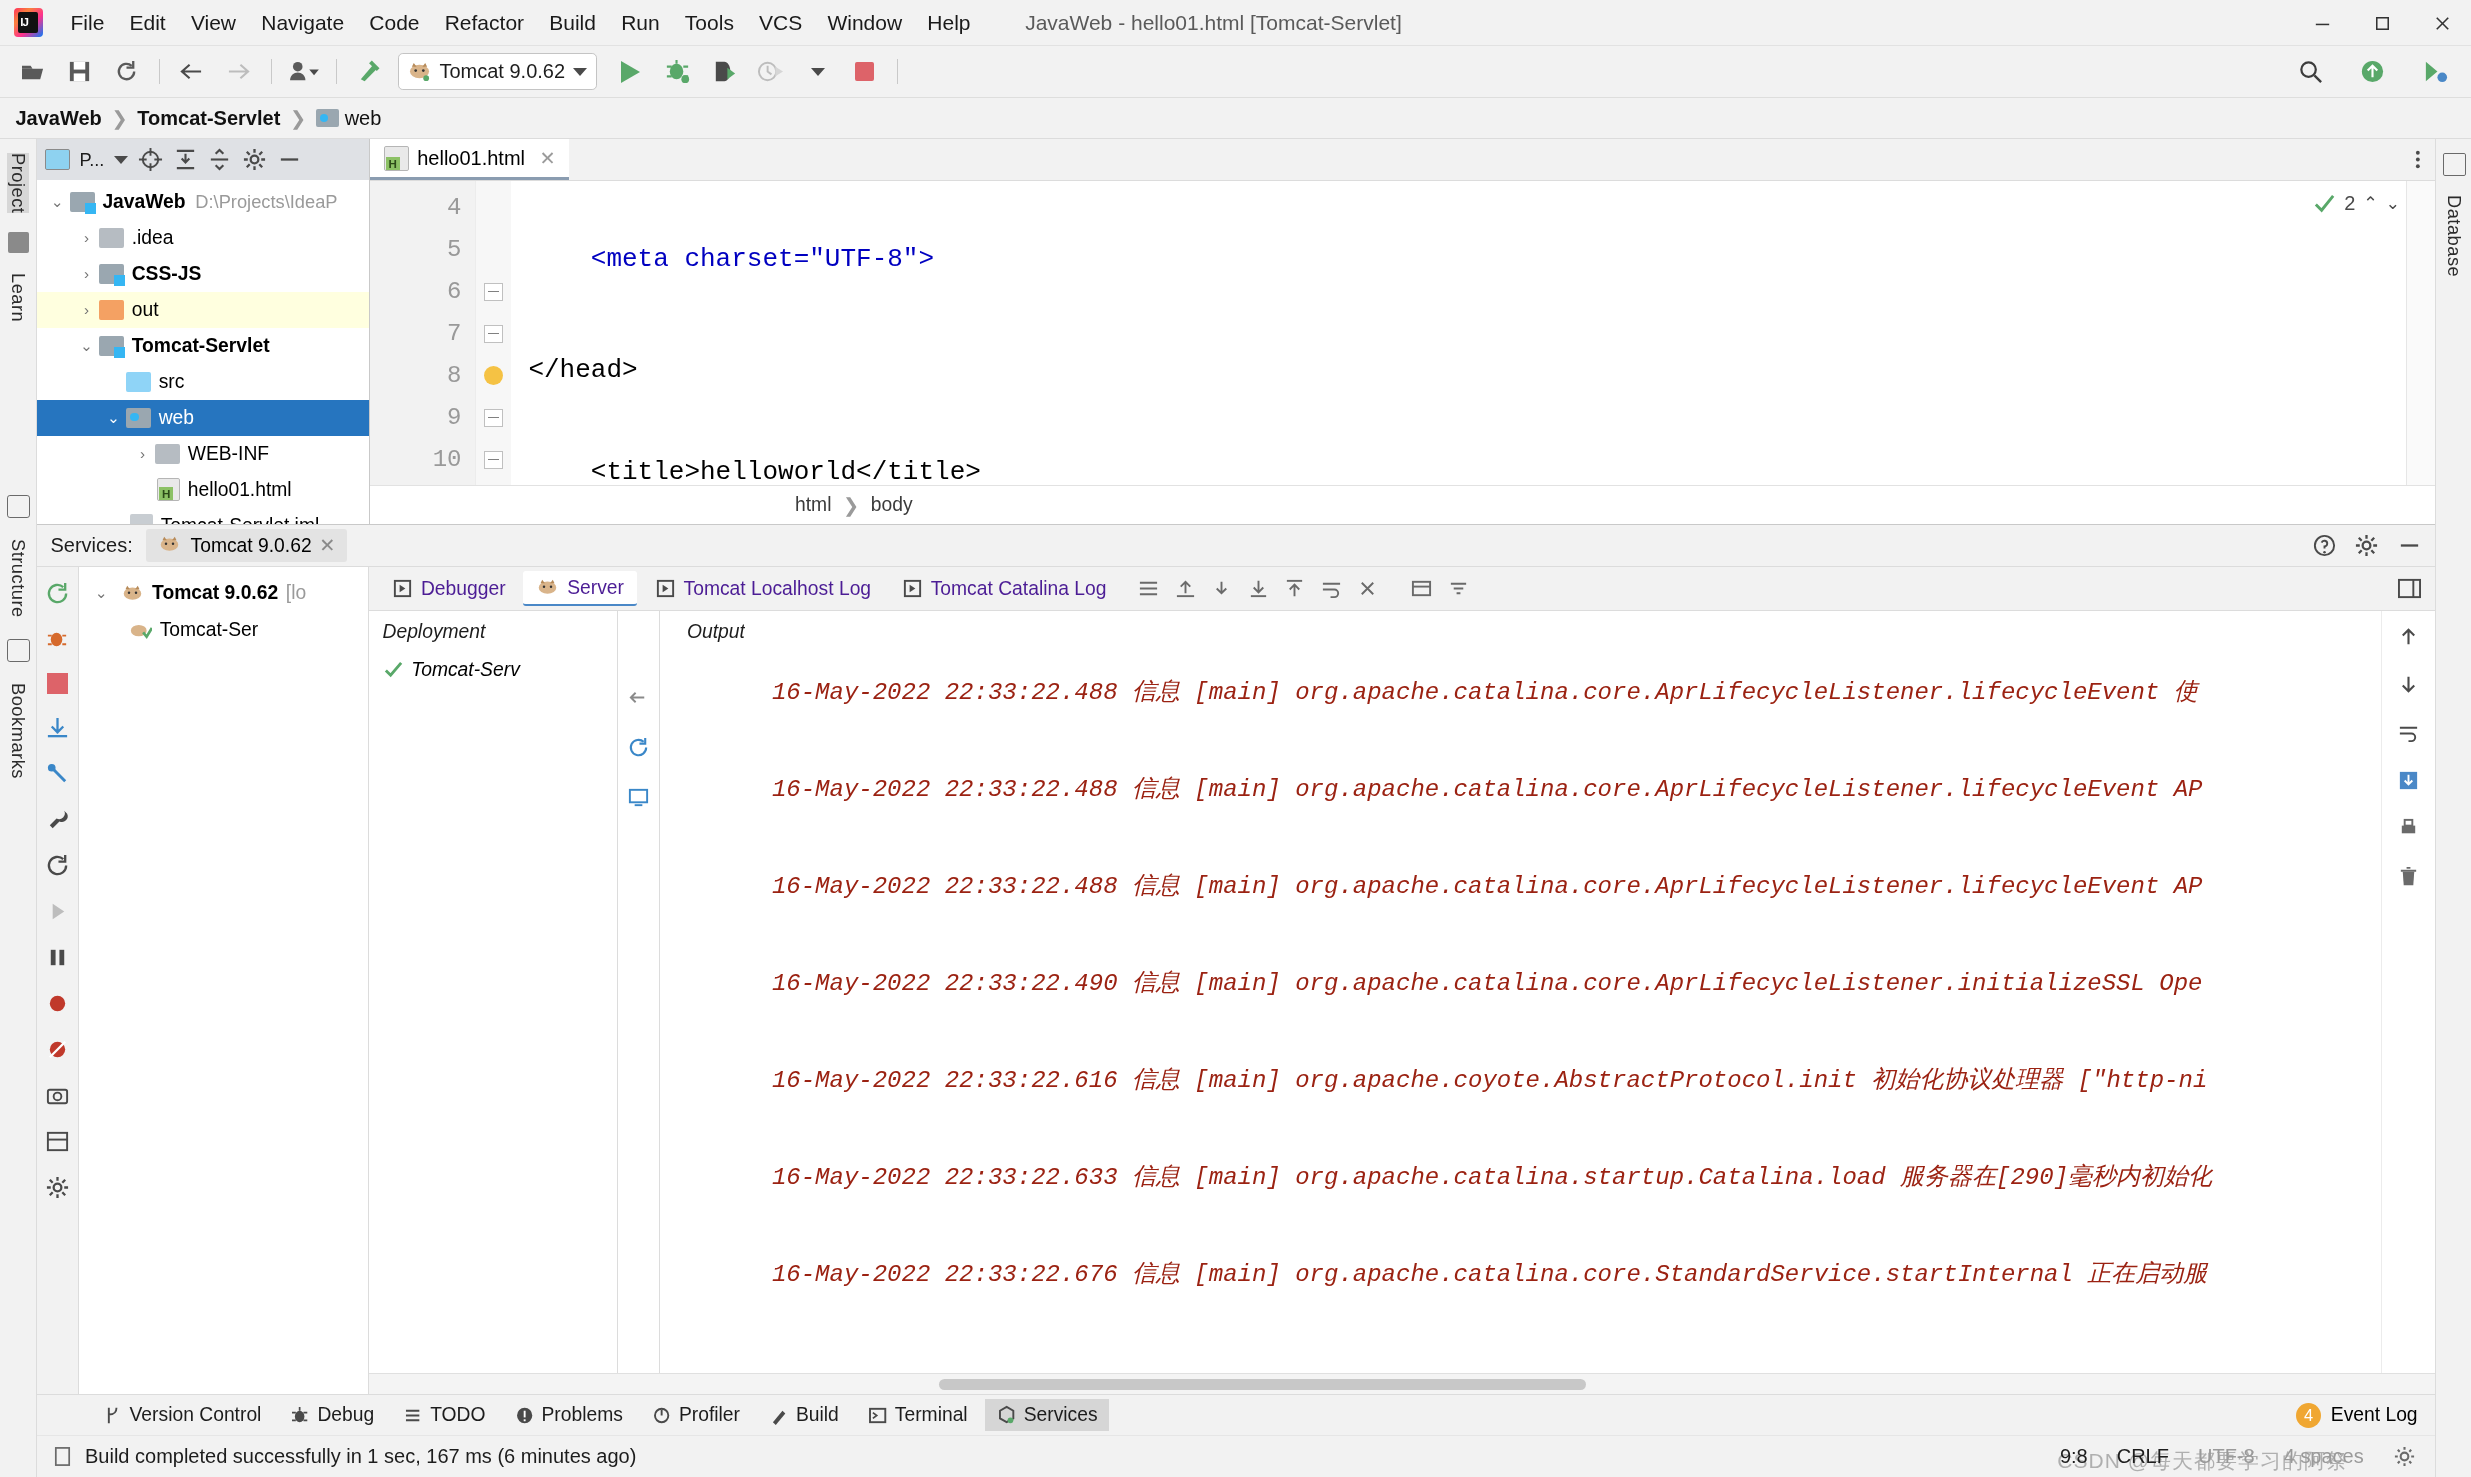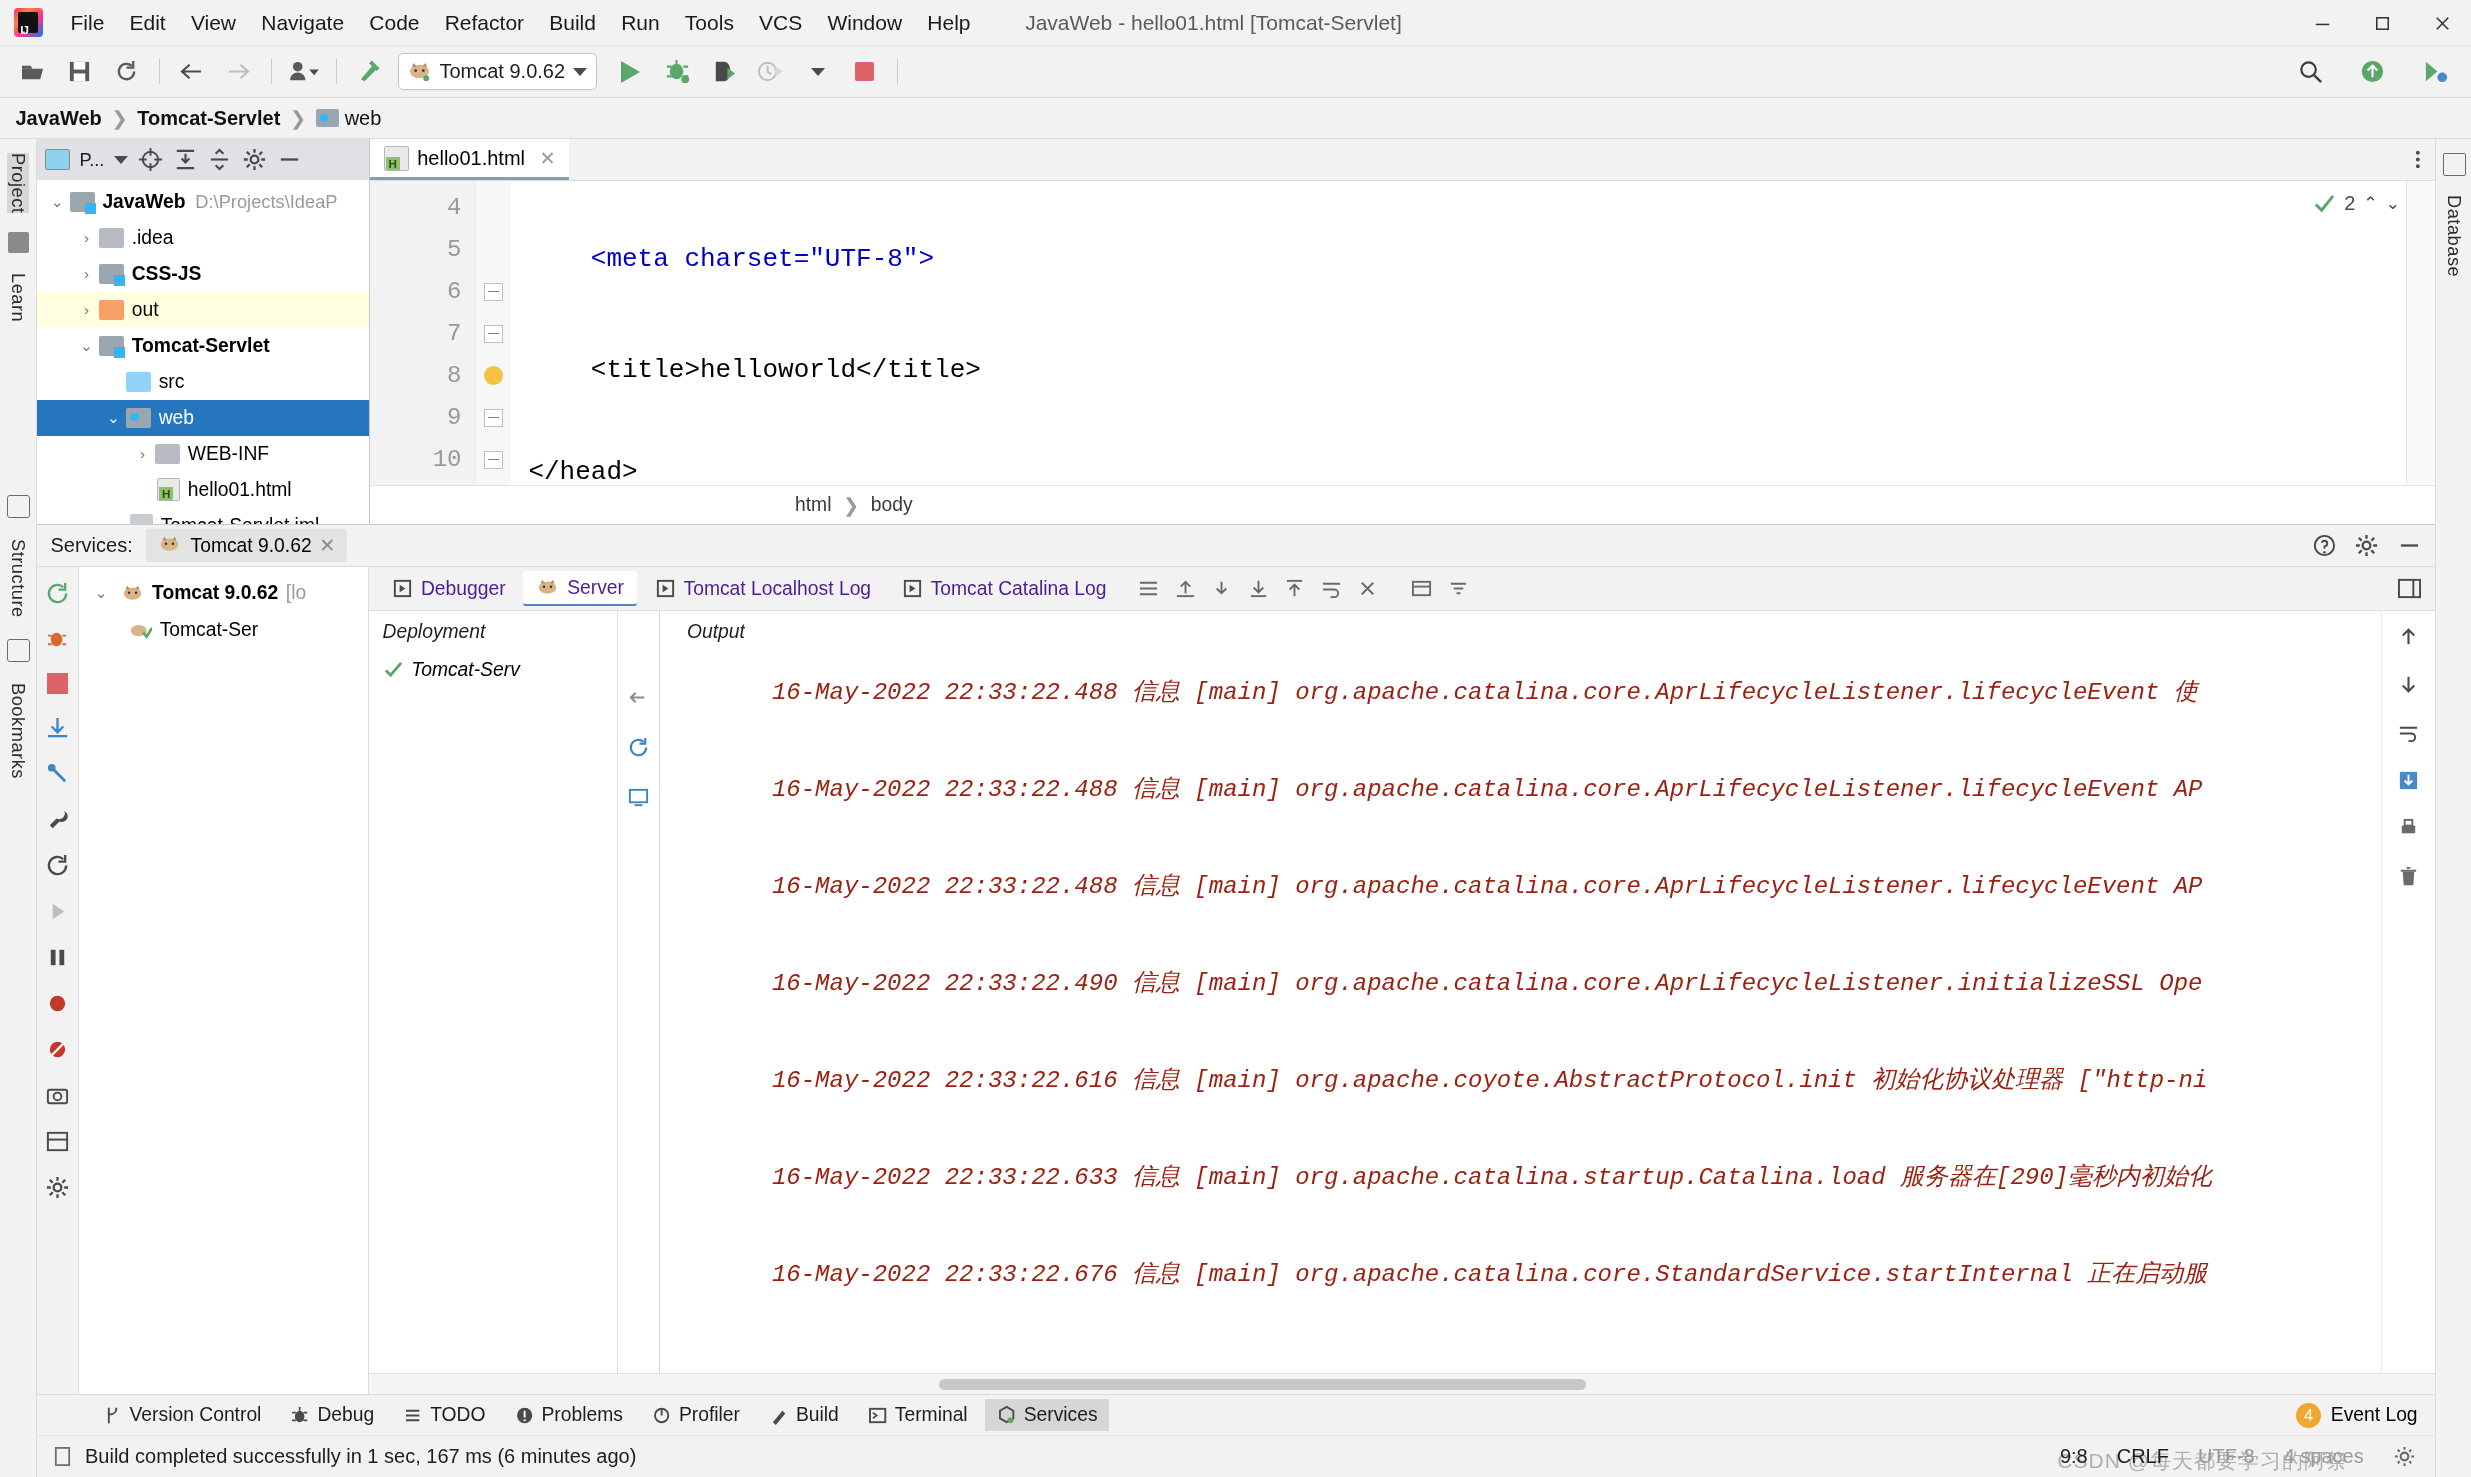--- a/index.html
+++ b/index.html
@@ -13,21 +13,21 @@
 
   
   .titlebar {
     height: 46px; background: #f2f2f2; display: flex; align-items: center;
     border-bottom: 1px solid #e2e2e2; flex: none; position: relative;
   }
   .ij-logo { width: 29px; height: 29px; margin-left: 13.5px; margin-right: 15.4px; position: relative; flex:none; }
   .ij-logo .sq { position:absolute; inset:0; border-radius:3.9px;
      background: linear-gradient(135deg,#fe315d 0%,#f9813c 28%,#ff318c 60%,#087cfa 100%); }
   .ij-logo .inner { position:absolute; left:4.8px; top:3.9px; width:19.3px; height:21px; background:#111; border-radius:1.9px;}
-  .ij-logo .ij { position:absolute; left:6.8px; top:15px; color:#fff; font-size:11.6px; font-weight:bold; font-family:"Liberation Sans",sans-serif; letter-spacing:-1px;text-align:right;}
+  .ij-logo .ij { position:absolute; left:6.8px; top:7px; color:#fff; font-size:11.6px; font-weight:bold; font-family:"Liberation Sans",sans-serif; letter-spacing:-1px;text-align:right;}
   .menu { display: flex; align-items: center; height: 100%; }
   .menu-item {
     padding: 3.9px 12.6px; font-size: 21px; color: #1a1a1a; cursor: default;
     line-height: 1.2;
   }
   .win-title {
     margin-left: 42px; font-size: 21px; color: #5a5a5a;
   }
   .win-buttons { position: absolute; right: 0; top: 0; height: 46px; display: flex; align-items: center; }
   .win-btn { width: 60px; height: 46px; display: flex; align-items: center; justify-content: center; font-size: 19.3px; color: #333; }
@@ -495,22 +495,22 @@
                 </div>
               <div class="fold">
                   <span class="fold-box"></span>
                 </div>
               <div class="fold">
                   <span class="fold-box"></span>
                 </div>
             </div>
             <div class="code">
               <div class="line" style="overflow:hidden;height:42px;line-height:25px;color:#0000c0;">    &lt;meta charset="UTF-8"&gt;</div>
+              <div class="line">&lt;/head&gt;</div>
               <div class="line">    &lt;title&gt;helloworld&lt;/title&gt;</div>
-              <div class="line">&lt;/head&gt;</div>
               
               
               
               
             </div>
             <div class="insp-status">
               <svg width="25" height="25" viewBox="0 0 26 26">
                   <path d="M4 14l6 6L22 5" fill="none" stroke="#59a869" stroke-width="3"></path>
                 </svg>
               <span>2</span>

